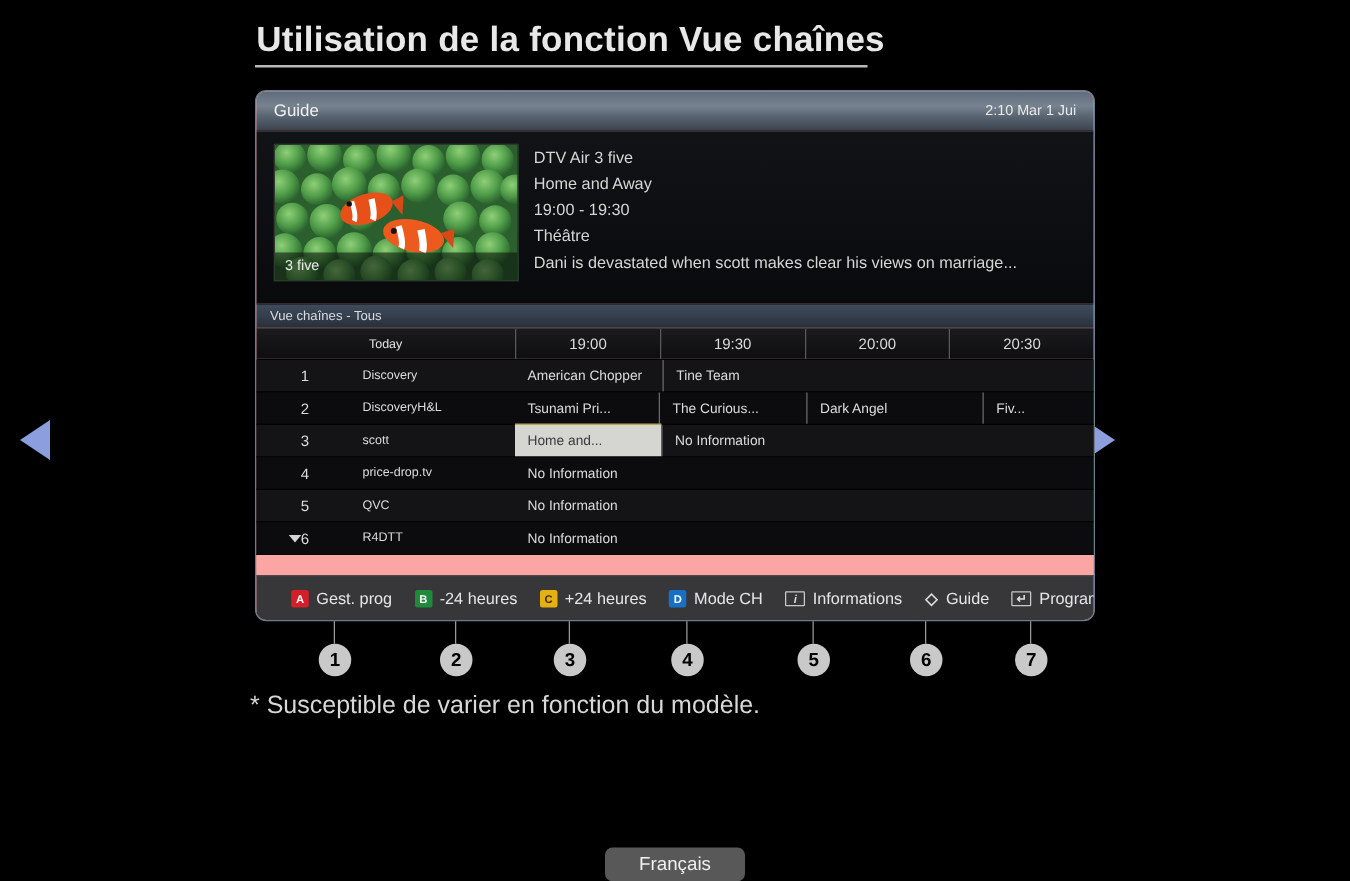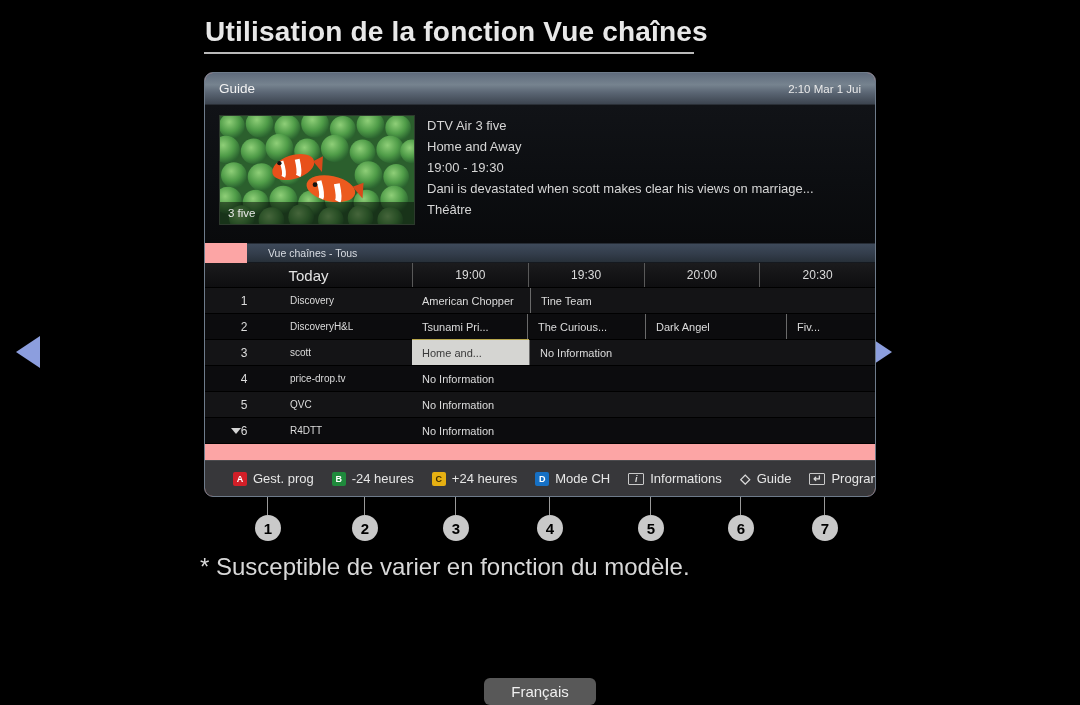--- a/index.html
+++ b/index.html
@@ -74,36 +74,35 @@
   .prog-info {
     margin-left: 12px; padding-top: 2px;
     display: flex; flex-direction: column; gap: 3px;
   }
   .prog-info div { font-size: 13px; color: #d6d6d6; line-height: 18px; }
 
   
   .cv-bar {
     height: 20px;
     background: linear-gradient(to bottom, #3e4a5a 0%, #333d4b 55%, #273039 100%);
-    display: flex; align-items: center; padding-left: 21px;
+    display: flex; align-items: center; padding-left: 11px;
     border-top: 1px solid #262c35;
     border-bottom: 1px solid #15191f;
-    margin-left: 42px;
   }
   .cv-bar span { font-size: 10.5px; color: #d9dde3; }
 
   
   .time-row {
     height: 25px; display: flex; align-items: stretch;
     background: linear-gradient(to bottom, #1b1b1d 0%, #0e0e10 100%);
     border-bottom: 1px solid #000;
   }
   .time-row .today {
     width: 207px; display: flex; align-items: center; justify-content: center;
-    font-size: 15px; color: #e4e4e4;
+    font-size: 10px; color: #e4e4e4;
   }
   .time-row .slot {
     flex: 1; display: flex; align-items: center; justify-content: center;
     font-size: 12px; color: #dcdcdc;
     border-left: 1px solid #595959;
   }
 
   
   .grid { background: #0a0a0c; }
   .row {
@@ -179,21 +178,21 @@
   .callout .bubble {
     position: absolute; top: 18px; left: 0;
     width: 26px; height: 26px; border-radius: 50%;
     background: #c9c9c9; color: #000;
     font-size: 15px; font-weight: bold;
     display: flex; align-items: center; justify-content: center;
   }
 
   .footnote {
     position: absolute; left: 200px; top: 553px;
-    font-size: 24px; color: #d8d8d8; white-space: nowrap;
+    font-size: 20px; color: #d8d8d8; white-space: nowrap;
   }
 
   .lang-btn {
     position: absolute; left: 484px; top: 678px;
     width: 112px; height: 27px;
     background: #585858; border-radius: 6px;
     display: flex; align-items: center; justify-content: center;
     font-size: 15px; color: #f0f0f0;
   }
 </style>
@@ -275,22 +274,22 @@
             <path d="M134 72 l11 -4 l-1 16 z" fill="#d8491a"></path>
             <circle cx="96" cy="70" r="2.4" fill="#111"></circle>
           </g>
         </svg>
         <div class="thumb-label">3 five</div>
       </div>
       <div class="prog-info">
         <div>DTV Air 3 five</div>
         <div>Home and Away</div>
         <div>19:00 - 19:30</div>
+        <div>Théâtre</div>
         <div>Dani is devastated when scott makes clear his views on marriage...</div>
-        <div>Théâtre</div>
       </div>
     </div>
 
     <div class="cv-bar">
       <span>Vue chaînes - Tous</span>
     </div>
 
     <div class="time-row">
       <div class="today">Today</div>
       <div id="time-slots" style="flex:1;display:flex;">

